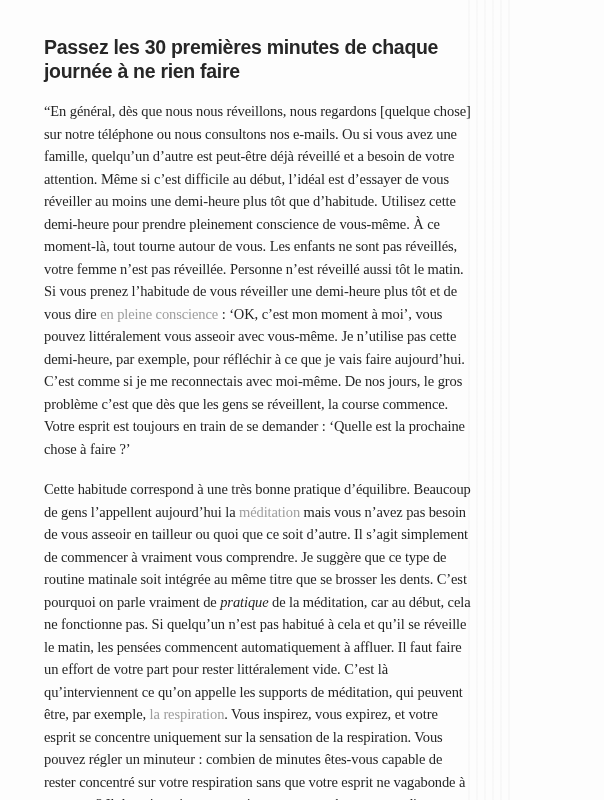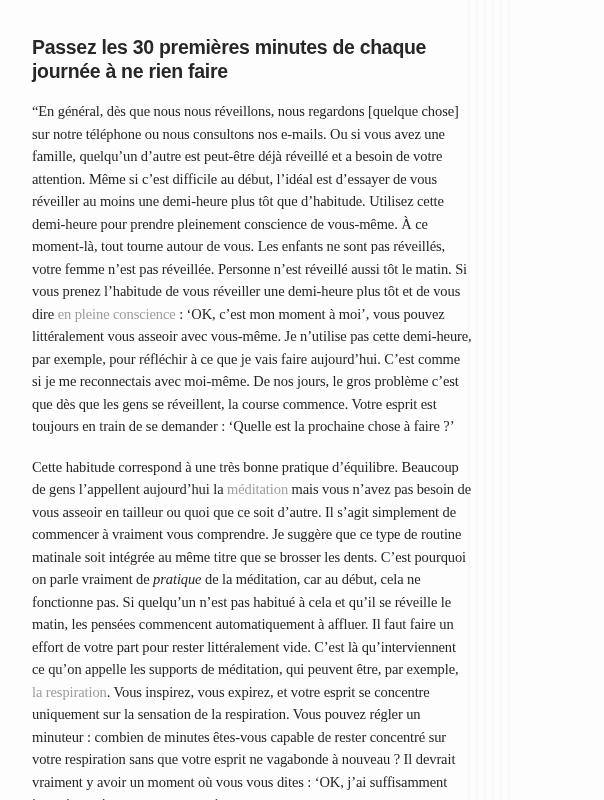--- a/index.html
+++ b/index.html
@@ -10,21 +10,21 @@
     width: 604px;
     height: 800px;
     background: #fdfdfd;
     overflow: hidden;
   }
   .page {
     position: relative;
     width: 516px;
     height: 800px;
     box-sizing: border-box;
-    padding: 35px 44px 0 32px;
+    padding: 35px 44px 0 44px;
     background: #fdfdfd;
   }
   .heading {
     font-family: "Liberation Sans", sans-serif;
     font-weight: 700;
     font-size: 19.5px;
     line-height: 1.24;
     letter-spacing: -0.3px;
     color: #272727;
     margin: 0 0 17px 0;

